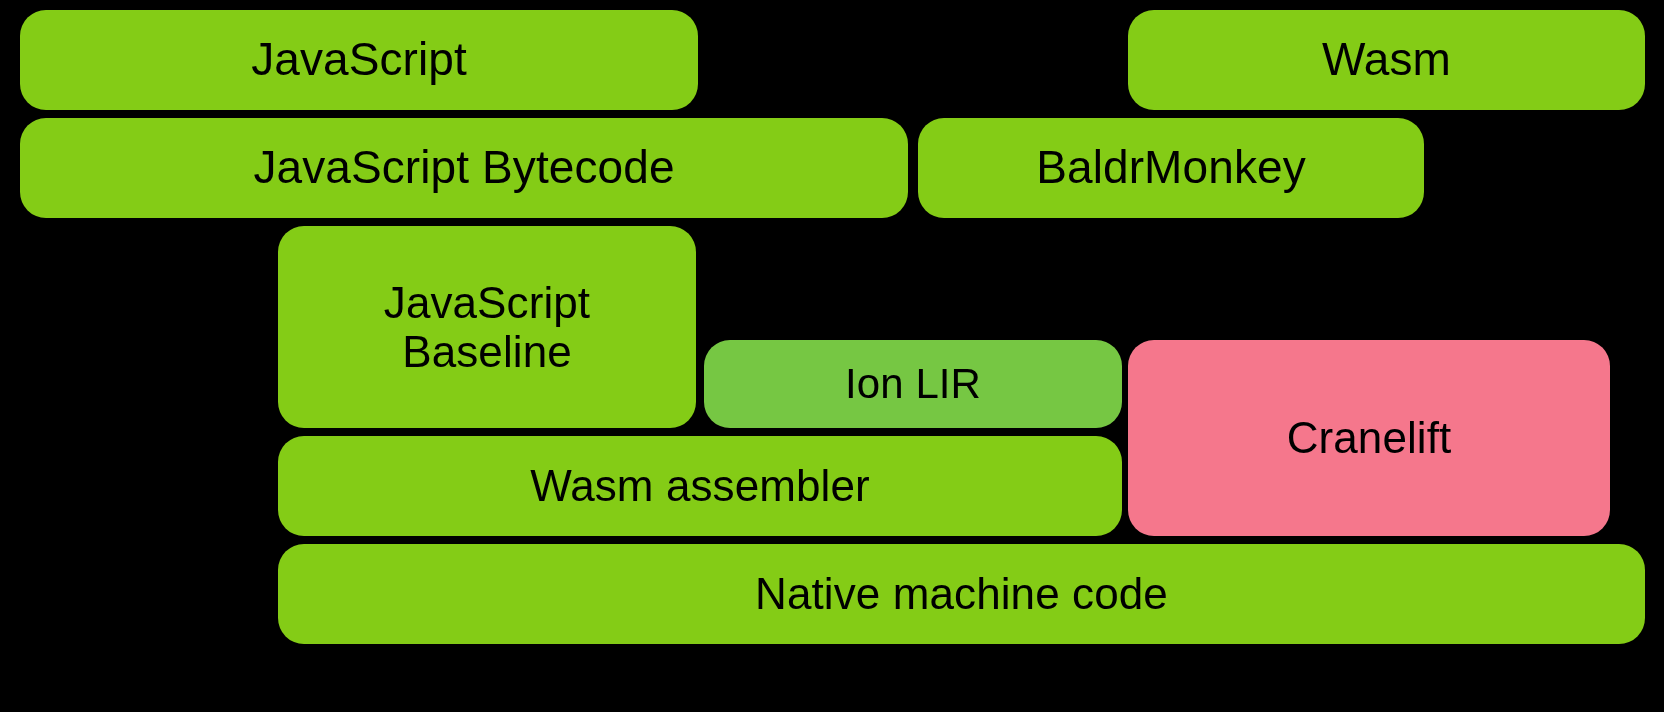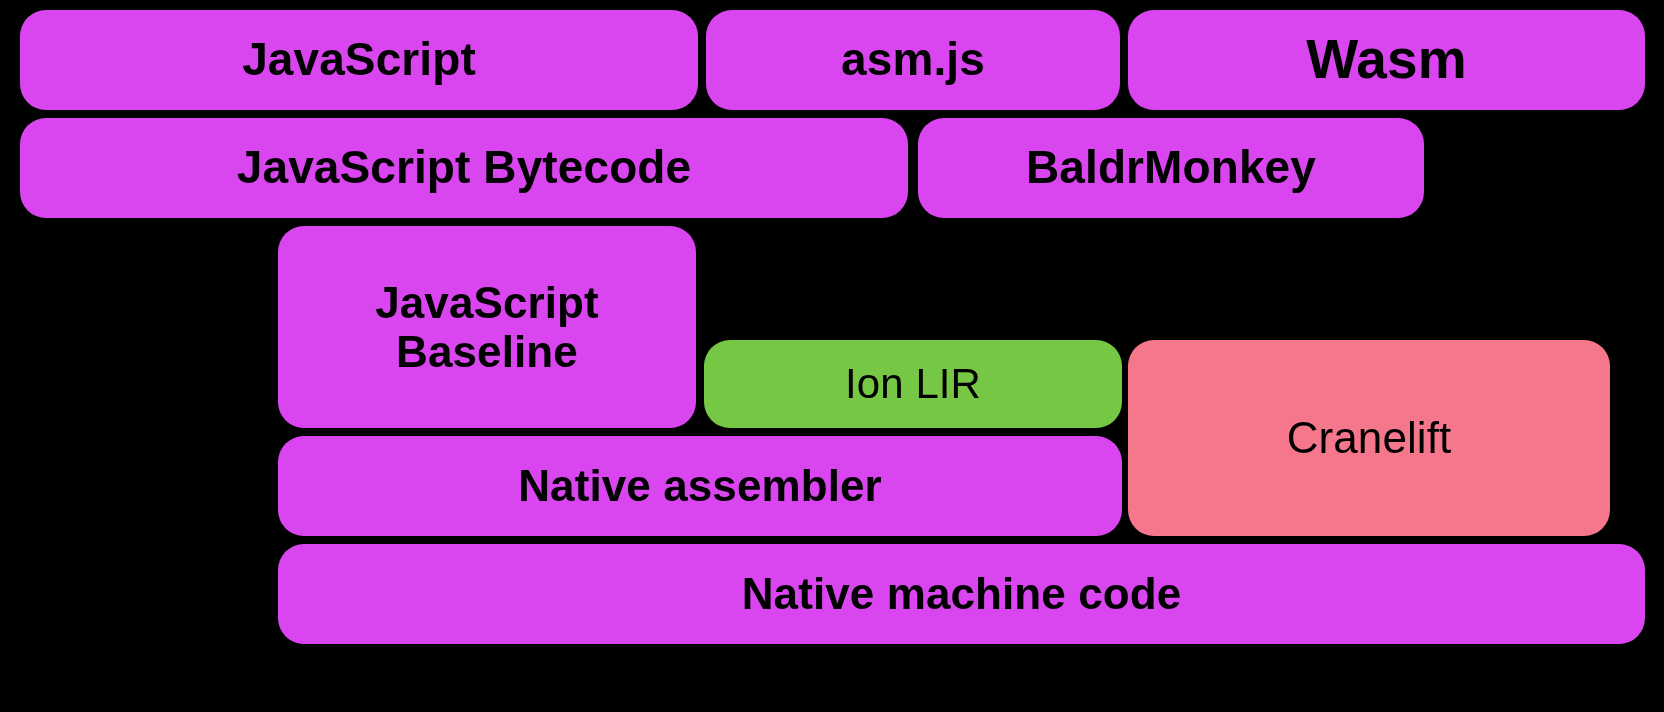--- a/index.html
+++ b/index.html
@@ -23,33 +23,32 @@
     align-items: center;
     justify-content: center;
     text-align: center;
     color: #000000;
     font-weight: 400;
     line-height: 1.12;
     letter-spacing: 0.1px;
     white-space: pre-line;
     user-select: none;
   }
-  .fill-white  { background: #d946ef; font-weight: bold; }
+  .fill-white  { background: #84cc16; }
   .fill-gray   { background: #ebebeb; }
   .fill-green  { background: #76c743; }
   .fill-pink   { background: #f5778c; }
 </style>
 </head>
 <body>
 
 <div id="stage" style="background: rgb(0, 0, 0);">
     <div class="node fill-white" style="left: 20px; top: 10px; width: 678px; height: 100px; font-size: 46px; color: rgb(0, 0, 0);">JavaScript</div>
-    <div class="node fill-white" style="left: 706px; top: 10px; width: 414px; height: 100px; font-size: 46px; color: rgb(0, 0, 0);">asm.js</div>
-    <div class="node fill-white" style="left: 1128px; top: 10px; width: 517px; height: 100px; font-size: 55px; color: rgb(0, 0, 0);">Wasm</div>
+    <div class="node fill-white" style="left: 1128px; top: 10px; width: 517px; height: 100px; font-size: 46px; color: rgb(0, 0, 0);">Wasm</div>
     <div class="node fill-white" style="left: 20px; top: 118px; width: 888px; height: 100px; font-size: 46px; color: rgb(0, 0, 0);">JavaScript Bytecode</div>
     <div class="node fill-white" style="left: 918px; top: 118px; width: 506px; height: 100px; font-size: 46px; color: rgb(0, 0, 0);">BaldrMonkey</div>
     <div class="node fill-white" style="left: 278px; top: 226px; width: 418px; height: 202px; font-size: 44px; color: rgb(0, 0, 0);">JavaScript
 Baseline</div>
     <div class="node fill-green" style="left: 704px; top: 340px; width: 418px; height: 88px; font-size: 42px; color: #000000;">Ion LIR</div>
     <div class="node fill-pink" style="left: 1128px; top: 340px; width: 482px; height: 196px; font-size: 44px; color: rgb(0, 0, 0);">Cranelift</div>
-    <div class="node fill-white" style="left: 278px; top: 436px; width: 844px; height: 100px; font-size: 44px; color: rgb(0, 0, 0);">Native assembler</div>
+    <div class="node fill-white" style="left: 278px; top: 436px; width: 844px; height: 100px; font-size: 44px; color: rgb(0, 0, 0);">Wasm assembler</div>
     <div class="node fill-white" style="left: 278px; top: 544px; width: 1367px; height: 100px; font-size: 44px; color: rgb(0, 0, 0);">Native machine code</div>
   </div>
 
 </body></html>

